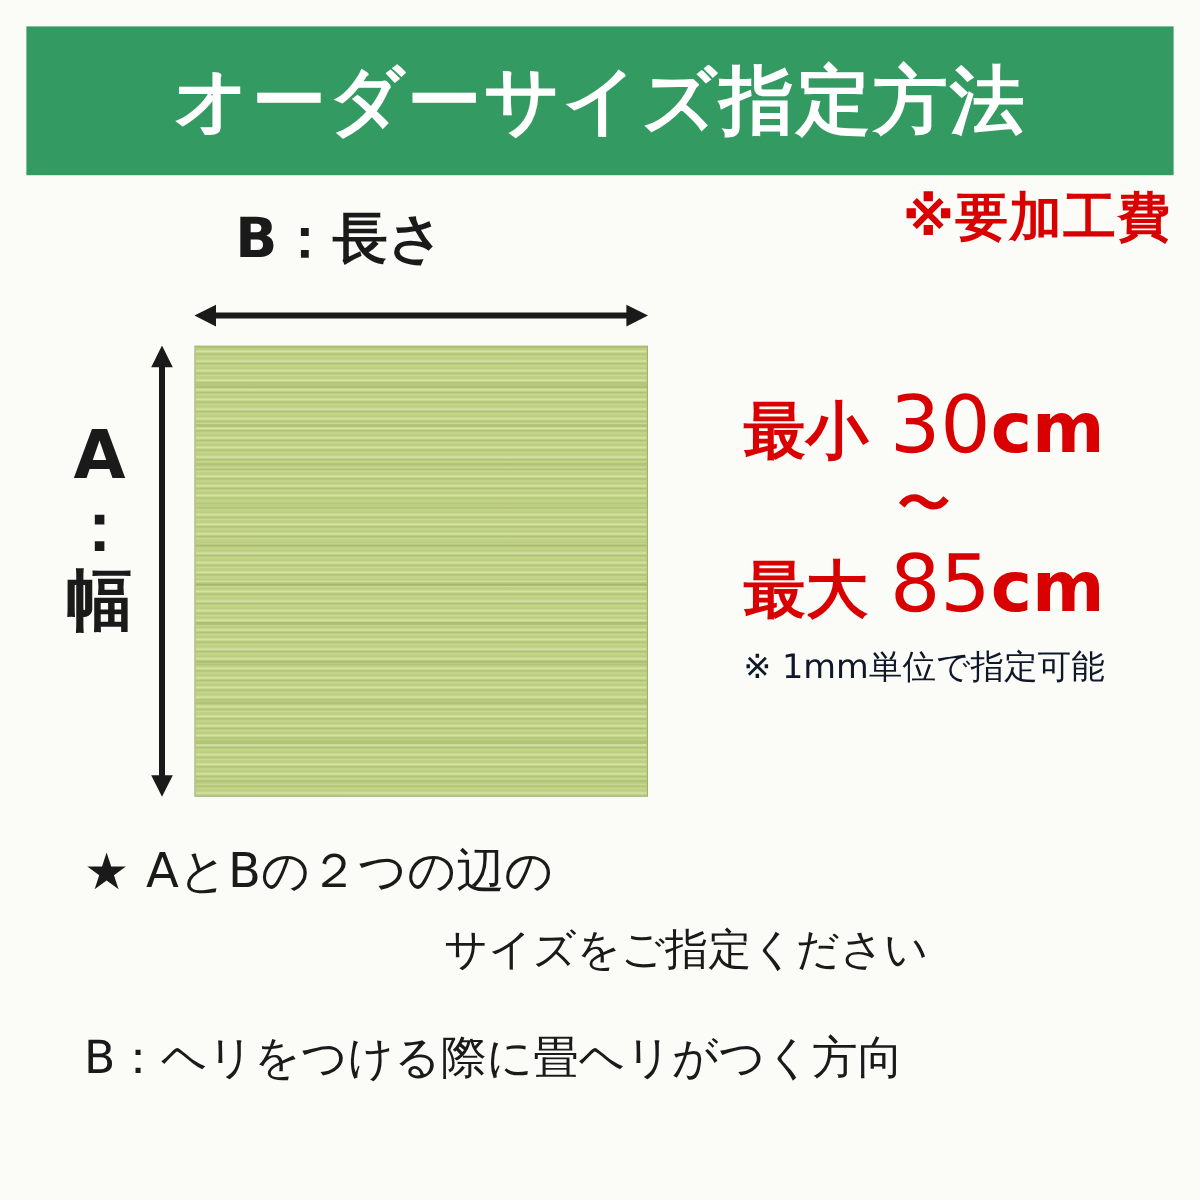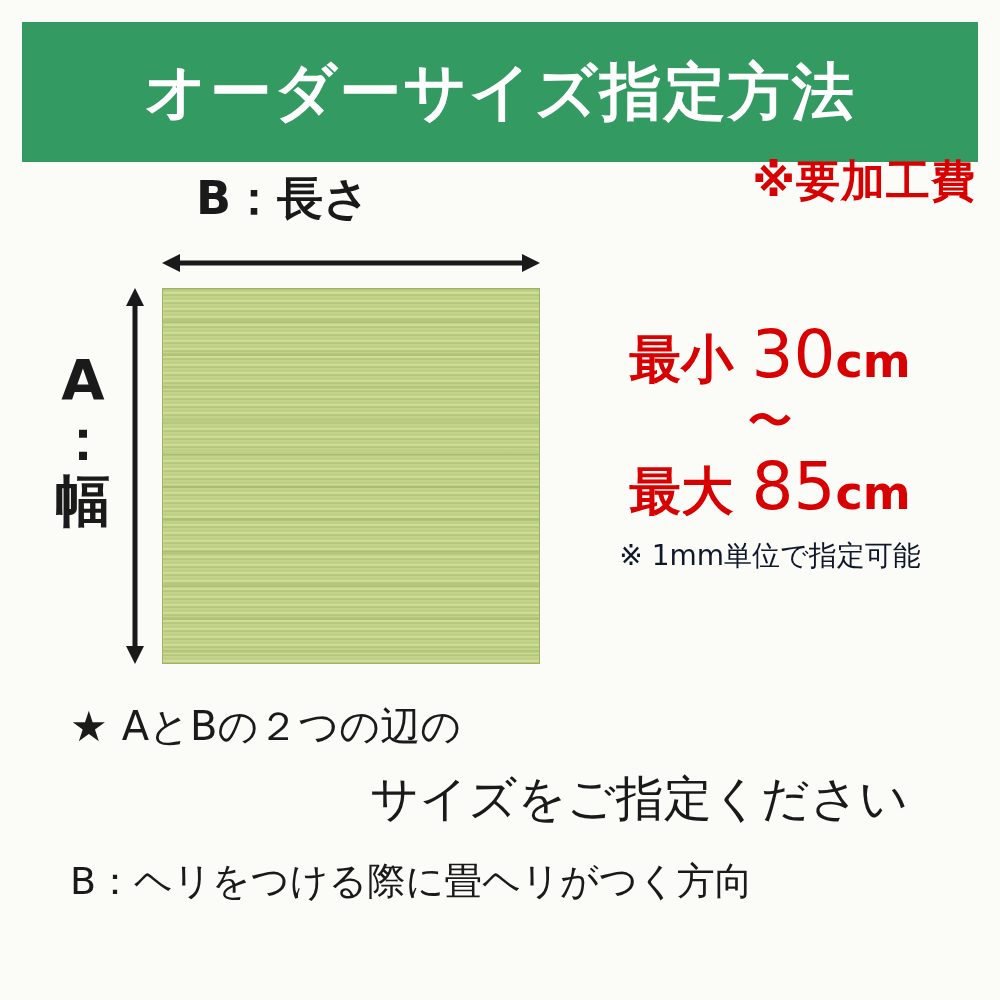--- a/index.html
+++ b/index.html
@@ -19,21 +19,21 @@
     height: 1000px;
     box-sizing: border-box;
   }
 
   
   .header-band {
     position: absolute;
     left: 22px;
     top: 22px;
     width: 956px;
-    height: 140px;
+    height: 124px;
     background: #339a62;
     display: flex;
     align-items: center;
     justify-content: center;
   }
   .header-title {
     color: #ffffff;
     font-size: 62px;
     font-weight: bold;
     letter-spacing: 2px;
@@ -150,21 +150,21 @@
     font-size: 52px;
     font-weight: bold;
     white-space: nowrap;
     line-height: 1.05;
   }
   .spec-line .num {
     font-size: 66px;
     font-weight: normal;
   }
   .spec-line .unit {
-    font-size: 46px;
+    font-size: 58px;
     font-weight: bold;
   }
   .spec-tilde {
     font-size: 44px;
     font-weight: bold;
     line-height: 1.2;
     margin: 6px 0 4px 0;
   }
   .spec-sub {
     margin-top: 16px;
@@ -191,21 +191,21 @@
     white-space: nowrap;
   }
   .star {
     font-size: 42px;
     margin-right: 14px;
     line-height: 1.3;
   }
   .bullet-row-2 {
     margin-top: 12px;
     padding-left: 300px;
-    font-size: 48px;
+    font-size: 36px;
     white-space: nowrap;
   }
 
   .desc-block {
     position: absolute;
     left: 70px;
     top: 848px;
     width: 900px;
     color: #1a1a1a;
     font-family: "DejaVu Sans", "Liberation Sans", sans-serif;

